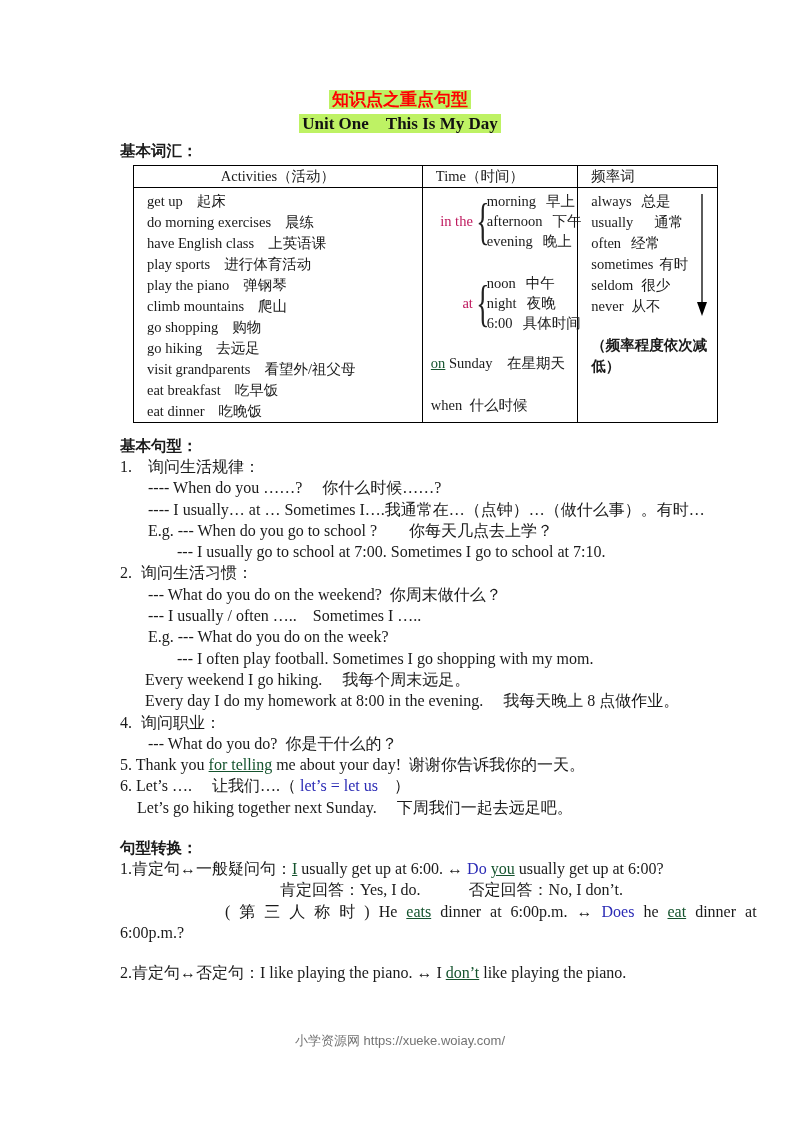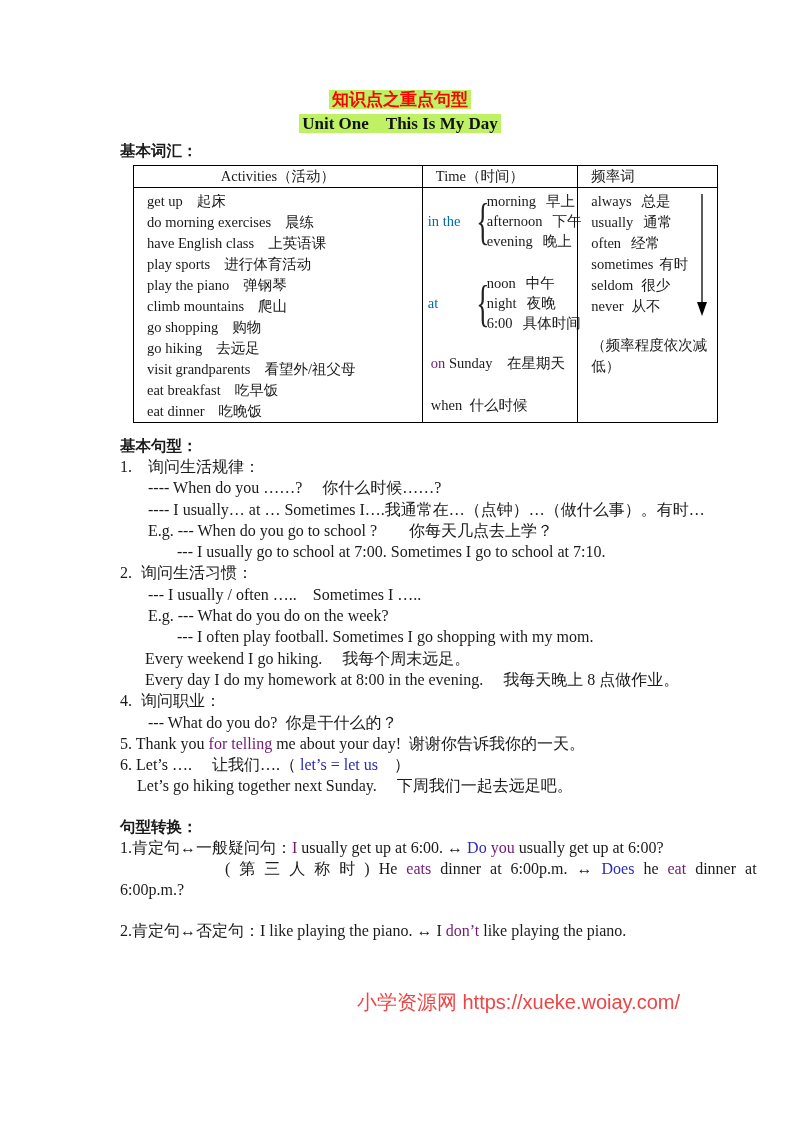--- a/index.html
+++ b/index.html
@@ -38,51 +38,51 @@
   .th-left { text-align: left; padding-left: 13px; }
   .vtable tbody td { height: 232px; padding-top: 3px; }
 
   .cell-inner { padding-left: 13px; }
   .vrow { line-height: 21px; white-space: pre; }
   .vrow .zh { margin-left: 14px; }
 
   
   .time-cell { padding-left: 5px; position: relative; }
   .time-group { display: flex; align-items: center; }
-  .tg-prefix { min-width: 45px; text-align: left; color: #0369a1; white-space: pre; }
+  .tg-prefix { min-width: 45px; text-align: right; color: #be185d; white-space: pre; }
   .brace { font-size: 50px; font-weight: 300; line-height: 58px; transform: scaleX(0.55); display: inline-block; width: 14px; color: #222; }
   .tg-items .titem { line-height: 20px; white-space: pre; }
   .tg-items .zh { margin-left: 10px; }
   .group2 { margin-top: 22px; }
   .tline { line-height: 20px; white-space: pre; padding-left: 3px; }
   .on-line { margin-top: 20px; }
   .when-line { margin-top: 22px; }
-  .red { color: #701a75; }
+  .red { color: #14532d; text-decoration: underline; }
   .blue { color: #2b2bb5; }
 
   
   .freq-cell { position: relative; }
-  .freq-note { line-height: 21px; margin-top: 18px; padding-right: 4px; white-space: normal; }
+  .freq-note { line-height: 21px; margin-top: 18px; padding-right: 4px; white-space: normal; font-weight: bold; }
   .freq-arrow { position: absolute; top: 6px; right: 9px; }
 
   
   .pat { margin-top: 12px; }
   .line { line-height: 21.3px; white-space: pre; font-size: 16px; }
   .ind-a { padding-left: 28px; }
   .ind-b { padding-left: 57px; }
   .ind-c { padding-left: 25px; }
   .ind-d { padding-left: 17px; }
   .num { display: inline-block; min-width: 28px; }
 
   .transform-block { margin-top: 19px; }
   .ans-line { padding-left: 160px; }
   .third-person { padding-left: 105px; word-spacing: 5px; }
   .t3 { margin-top: 19px; }
 
-  .footer { margin-top: 48px; text-align: right; font-family: "Liberation Sans", "DejaVu Sans", sans-serif; font-size: 20px; color: #ef4444; white-space: pre; }
+  .footer { margin-top: 48px; text-align: center; font-family: "Liberation Sans", "DejaVu Sans", sans-serif; font-size: 13px; color: #737373; white-space: pre; }
 </style>
 </head>
 <body>
 
 <div class="page">
 
   <div class="title-wrap">
     <span class="hl title-red">知识点之重点句型</span>
   </div>
   <div class="title-wrap">
@@ -137,21 +137,21 @@
               <span class="titem" style="display:block"><span>6:00</span><span class="zh">具体时间</span></span>
             </span>
           </div>
           <div class="tline on-line"><span class="red">on</span><span> Sunday</span><span>　在星期天</span></div>
           <div class="tline when-line"><span>when</span><span>  什么时候</span></div>
         </td>
 
         <td class="freq-cell">
           <div class="cell-inner">
             <div class="vrow"><span>always</span><span class="zh" style="margin-left:10px">总是</span></div>
-            <div class="vrow"><span>usually</span><span class="zh" style="margin-left:10px">通常</span></div>
+            <div class="vrow"><span>usually</span><span class="zh" style="margin-left:21px">通常</span></div>
             <div class="vrow"><span>often</span><span class="zh" style="margin-left:10px">经常</span></div>
             <div class="vrow"><span>sometimes</span><span class="zh" style="margin-left:6px">有时</span></div>
             <div class="vrow"><span>seldom</span><span class="zh" style="margin-left:8px">很少</span></div>
             <div class="vrow"><span>never</span><span class="zh" style="margin-left:8px">从不</span></div>
             <div class="freq-note">（频率程度依次减低）</div>
           </div>
           <div class="freq-arrow">
             <svg width="12" height="124" aria-hidden="true">
                 <line x1="6" y1="0" x2="6" y2="110" stroke="#333" stroke-width="1.6"></line>
                 <polygon points="1,108 11,108 6,122" fill="#000"></polygon>
@@ -166,20 +166,21 @@
   <div class="pat">
     <div class="section-heading">基本句型：</div>
 
     <div class="line"><span class="num">1.</span><span>询问生活规律：</span></div>
     <div class="line ind-a">---- When do you ……?　 你什么时候……?</div>
     <div class="line ind-a">---- I usually… at … Sometimes I….我通常在…（点钟）…（做什么事）。有时…</div>
     <div class="line ind-a">E.g. --- When do you go to school ?　　你每天几点去上学？</div>
     <div class="line ind-b">--- I usually go to school at 7:00. Sometimes I go to school at 7:10.</div>
 
     <div class="line"><span class="num" style="min-width:21px">2.</span><span>询问生活习惯：</span></div>
+    <div class="line ind-a">--- What do you do on the weekend?  你周末做什么？</div>
     <div class="line ind-a">--- I usually / often …..　Sometimes I …..</div>
     <div class="line ind-a">E.g. --- What do you do on the week?</div>
     <div class="line ind-b">--- I often play football. Sometimes I go shopping with my mom.</div>
 
     <div class="line ind-c">Every weekend I go hiking.　 我每个周末远足。</div>
     <div class="line ind-c">Every day I do my homework at 8:00 in the evening.　 我每天晚上 8 点做作业。</div>
 
     <div class="line"><span class="num" style="min-width:21px">4.</span><span>询问职业：</span></div>
     <div class="line ind-a">--- What do you do?  你是干什么的？</div>
 
@@ -187,20 +188,21 @@
 
     <div class="line"><span>6. Let’s ….　 让我们….（ </span><span class="blue">let’s = let us</span><span>　）</span></div>
     <div class="line ind-d">Let’s go hiking together next Sunday.　 下周我们一起去远足吧。</div>
   </div>
 
   <div class="transform-block">
     <div class="section-heading">句型转换：</div>
 
     <div class="line"><span>1.肯定句↔一般疑问句：</span><span class="red">I</span><span> usually get up at 6:00. ↔ </span><span class="blue">Do</span><span> </span><span class="red">you</span><span> usually get up at 6:00?</span></div>
 
+    <div class="line ans-line">肯定回答：Yes, I do.　　　否定回答：No, I don’t.</div>
 
     <div class="line third-person"><span>( 第 三 人 称 时 ) He </span><span class="red">eats</span><span> dinner at 6:00p.m. ↔ </span><span class="blue">Does</span><span> he </span><span class="red">eat</span><span> dinner at</span></div>
 
     <div class="line">6:00p.m.?</div>
 
     <div class="line t3"><span>2.肯定句↔否定句：I like playing the piano. ↔ I </span><span class="red">don’t</span><span> like playing the piano.</span></div>
   </div>
 
   <div class="footer">小学资源网 https://xueke.woiay.com/</div>
 

